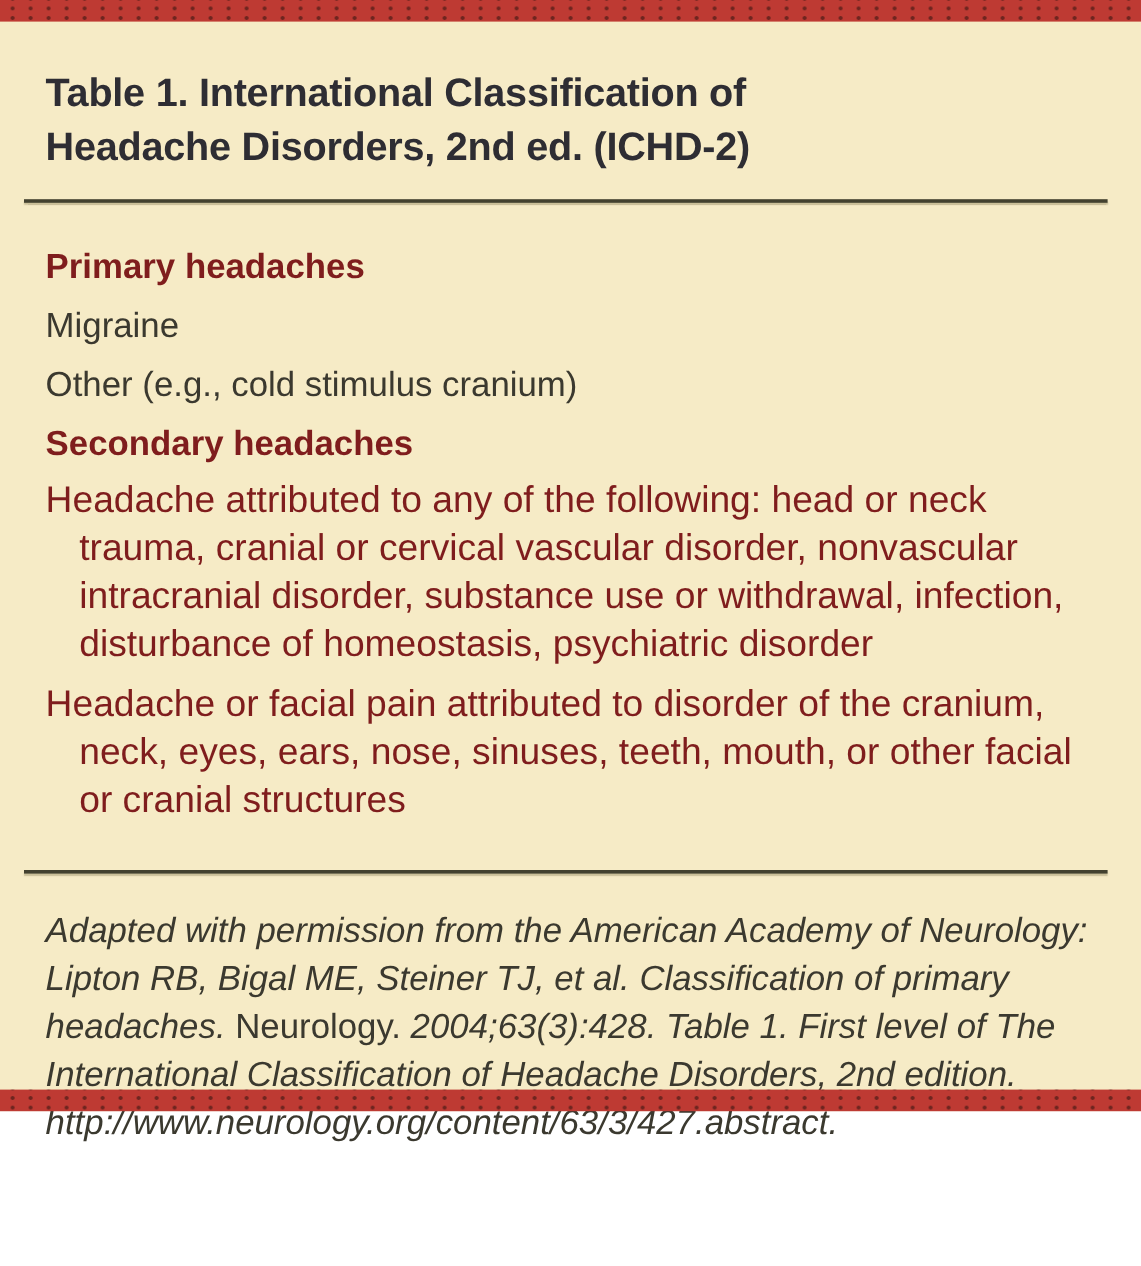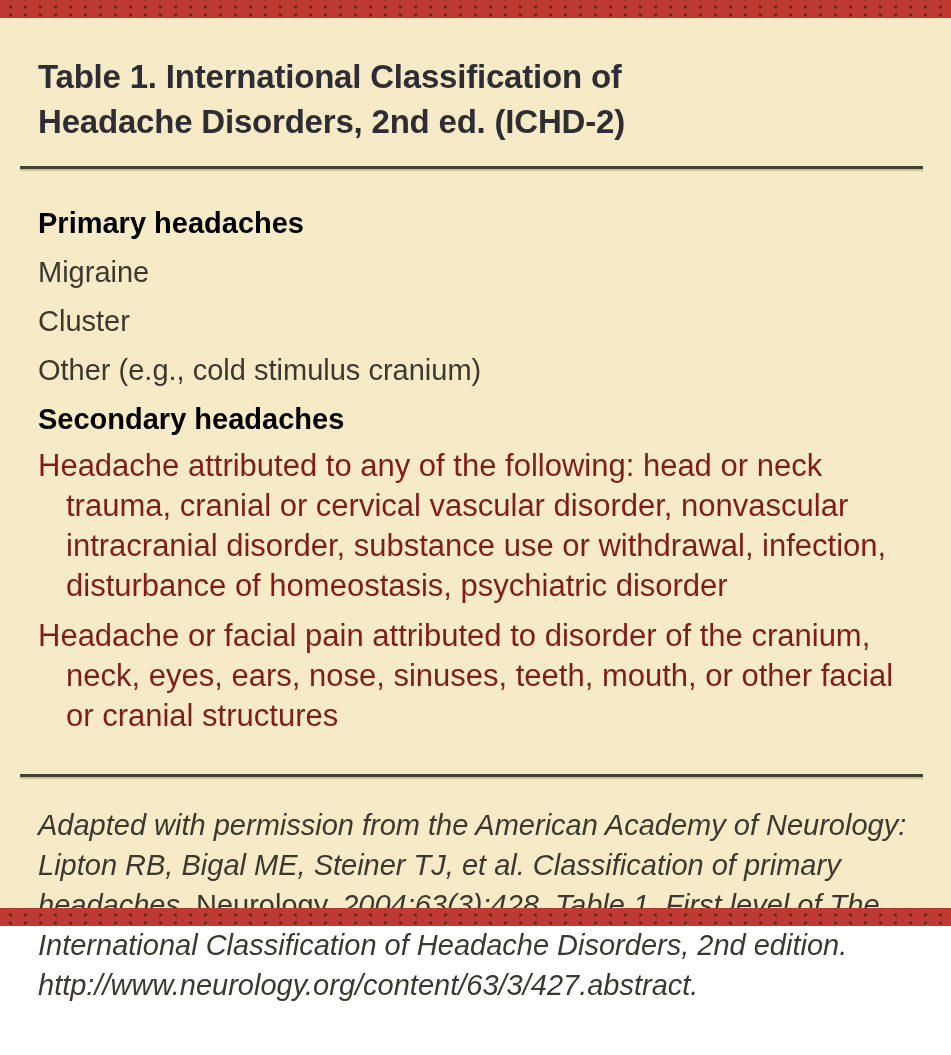--- a/index.html
+++ b/index.html
@@ -48,21 +48,21 @@
     height: 3px;
     background: #43412F;
     box-shadow: 0 2px 1px rgba(120,110,70,0.35);
     border: none;
   }
   .rule.first { margin-top: 22px; }
   .rule.second { margin-top: 38px; }
 
   .section-heading {
     font-weight: bold;
-    color: #000000;
+    color: #7f1d1d;
     font-size: 29px;
     line-height: 33px;
   }
   .section-heading.primary { margin-top: 38px; }
   .section-heading.secondary { margin-top: 16px; }
 
   .list-item {
     font-size: 29px;
     line-height: 33px;
     margin-top: 16px;
@@ -100,21 +100,20 @@
         <div>Headache Disorders, 2nd ed. (ICHD-2)</div>
       </div>
     </div>
 
     <div class="rule first"></div>
 
     <div class="inner">
       <div class="section-heading primary">Primary headaches</div>
 
       <div class="list-item">Migraine</div>
-      <div class="list-item">Cluster</div>
       <div class="list-item">Other (e.g., cold stimulus cranium)</div>
 
       <div class="section-heading secondary">Secondary headaches</div>
 
       <div class="paragraph">Headache attributed to any of the following: head or neck trauma, cranial or cervical vascular disorder, nonvascular intracranial disorder, substance use or withdrawal, infection, disturbance of homeostasis, psychiatric disorder</div>
       <div class="paragraph">Headache or facial pain attributed to disorder of the cranium, neck, eyes, ears, nose, sinuses, teeth, mouth, or other facial or cranial structures</div>
     </div>
 
     <div class="rule second"></div>
 

